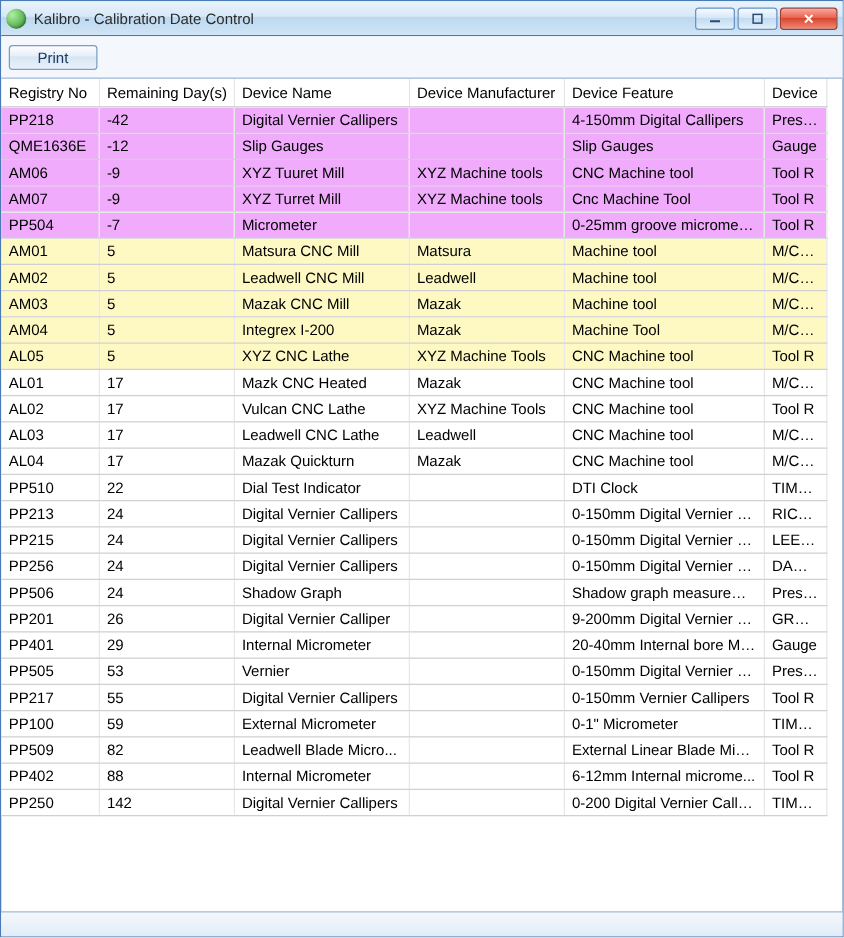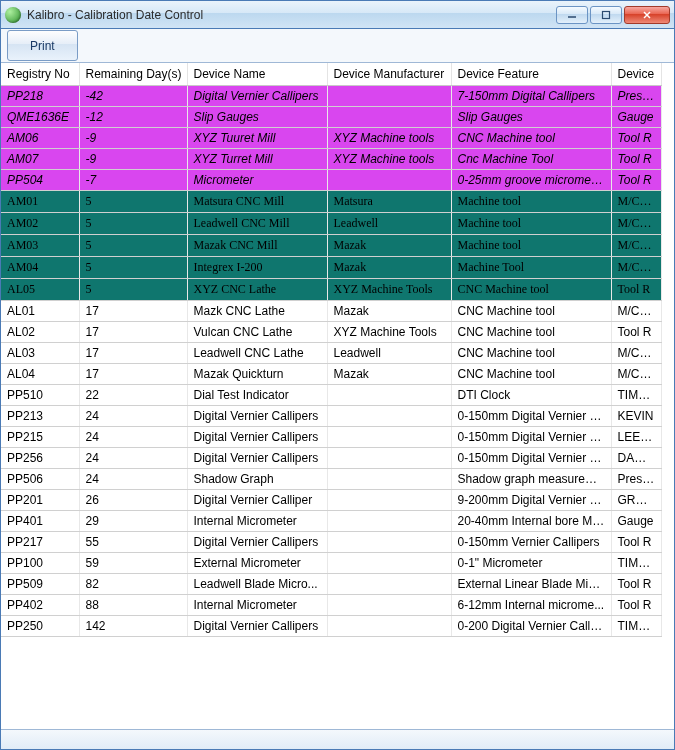--- a/index.html
+++ b/index.html
@@ -51,21 +51,21 @@
   }
   .win-btn svg { width:10px; height:10px; }
   .toolbar {
     height: 34px;
     border-bottom: 1px solid #9fb8d6;
     background: #f4f8fc;
     display: flex; align-items: center;
     padding: 0 6px;
   }
   .print-btn {
-    height: 31px; padding: 0 22px;
+    height: 20px; padding: 0 22px;
     border: 1px solid #7a9cc6;
     border-radius: 3px;
     background: linear-gradient(to bottom,#fdfdfe,#e6eef8 45%,#d6e4f3 46%,#e9f2fb);
     color: #1a3a66; font-size: 12px;
     display:flex;align-items:center;justify-content:center;
   }
   .grid-wrap {
     flex: 1;
     overflow: hidden;
     position: relative;
@@ -97,22 +97,22 @@
     border-bottom: 1px solid #d0d0d0;
     border-right: 1px solid #e8e8e8;
     padding: 3px 6px;
     font-size: 12px;
     color: #000;
     white-space: nowrap;
     overflow: hidden;
     text-overflow: ellipsis;
     height: 19px;
   }
-  tr.status-red td { background: #d946ef; color:#000;font-style:italic; }
-  tr.status-orange td { background: #0f766e; color:#000;font-family:Liberation Serif, serif; }
+  tr.status-red td { background: #f0abfc; color:#000; }
+  tr.status-orange td { background: #fef9c3; color:#000; }
   tr.status-normal td { background:#fff; }
   .col-reg { width: 78px; }
   .col-days { width: 108px; }
   .col-name { width: 140px; }
   .col-mfr { width: 124px; }
   .col-feat { width: 160px; }
   .col-dev { width: 50px; }
   .statusbar {
     height: 20px;
     background: linear-gradient(to bottom,#f4f8fc,#e1ecf7);
@@ -170,21 +170,21 @@
             <th>Device Feature</th>
             <th>Device</th>
           </tr>
         </thead>
         <tbody id="tbody">
             <tr class="status-red">
               <td>PP218</td>
               <td>-42</td>
               <td>Digital Vernier Callipers</td>
               <td></td>
-              <td>7-150mm Digital Callipers</td>
+              <td>4-150mm Digital Callipers</td>
               <td>Press s</td>
             </tr>
             <tr class="status-red">
               <td>QME1636E</td>
               <td>-12</td>
               <td>Slip Gauges</td>
               <td></td>
               <td>Slip Gauges</td>
               <td>Gauge</td>
             </tr>
@@ -248,21 +248,21 @@
               <td>AL05</td>
               <td>5</td>
               <td>XYZ CNC Lathe</td>
               <td>XYZ Machine Tools</td>
               <td>CNC Machine tool</td>
               <td>Tool R</td>
             </tr>
             <tr class="status-normal">
               <td>AL01</td>
               <td>17</td>
-              <td>Mazk CNC Lathe</td>
+              <td>Mazk CNC Heated</td>
               <td>Mazak</td>
               <td>CNC Machine tool</td>
               <td>M/C Sh</td>
             </tr>
             <tr class="status-normal">
               <td>AL02</td>
               <td>17</td>
               <td>Vulcan CNC Lathe</td>
               <td>XYZ Machine Tools</td>
               <td>CNC Machine tool</td>
@@ -291,21 +291,21 @@
               <td></td>
               <td>DTI Clock</td>
               <td>TIMOT</td>
             </tr>
             <tr class="status-normal">
               <td>PP213</td>
               <td>24</td>
               <td>Digital Vernier Callipers</td>
               <td></td>
               <td>0-150mm Digital Vernier C...</td>
-              <td>KEVIN</td>
+              <td>RICHA</td>
             </tr>
             <tr class="status-normal">
               <td>PP215</td>
               <td>24</td>
               <td>Digital Vernier Callipers</td>
               <td></td>
               <td>0-150mm Digital Vernier C...</td>
               <td>LEE ED</td>
             </tr>
             <tr class="status-normal">
@@ -332,20 +332,28 @@
               <td>9-200mm Digital Vernier C...</td>
               <td>GRAHA</td>
             </tr>
             <tr class="status-normal">
               <td>PP401</td>
               <td>29</td>
               <td>Internal Micrometer</td>
               <td></td>
               <td>20-40mm Internal bore Mi...</td>
               <td>Gauge</td>
+            </tr>
+            <tr class="status-normal">
+              <td>PP505</td>
+              <td>53</td>
+              <td>Vernier</td>
+              <td></td>
+              <td>0-150mm Digital Vernier C...</td>
+              <td>Press s</td>
             </tr>
             <tr class="status-normal">
               <td>PP217</td>
               <td>55</td>
               <td>Digital Vernier Callipers</td>
               <td></td>
               <td>0-150mm Vernier Callipers</td>
               <td>Tool R</td>
             </tr>
             <tr class="status-normal">

